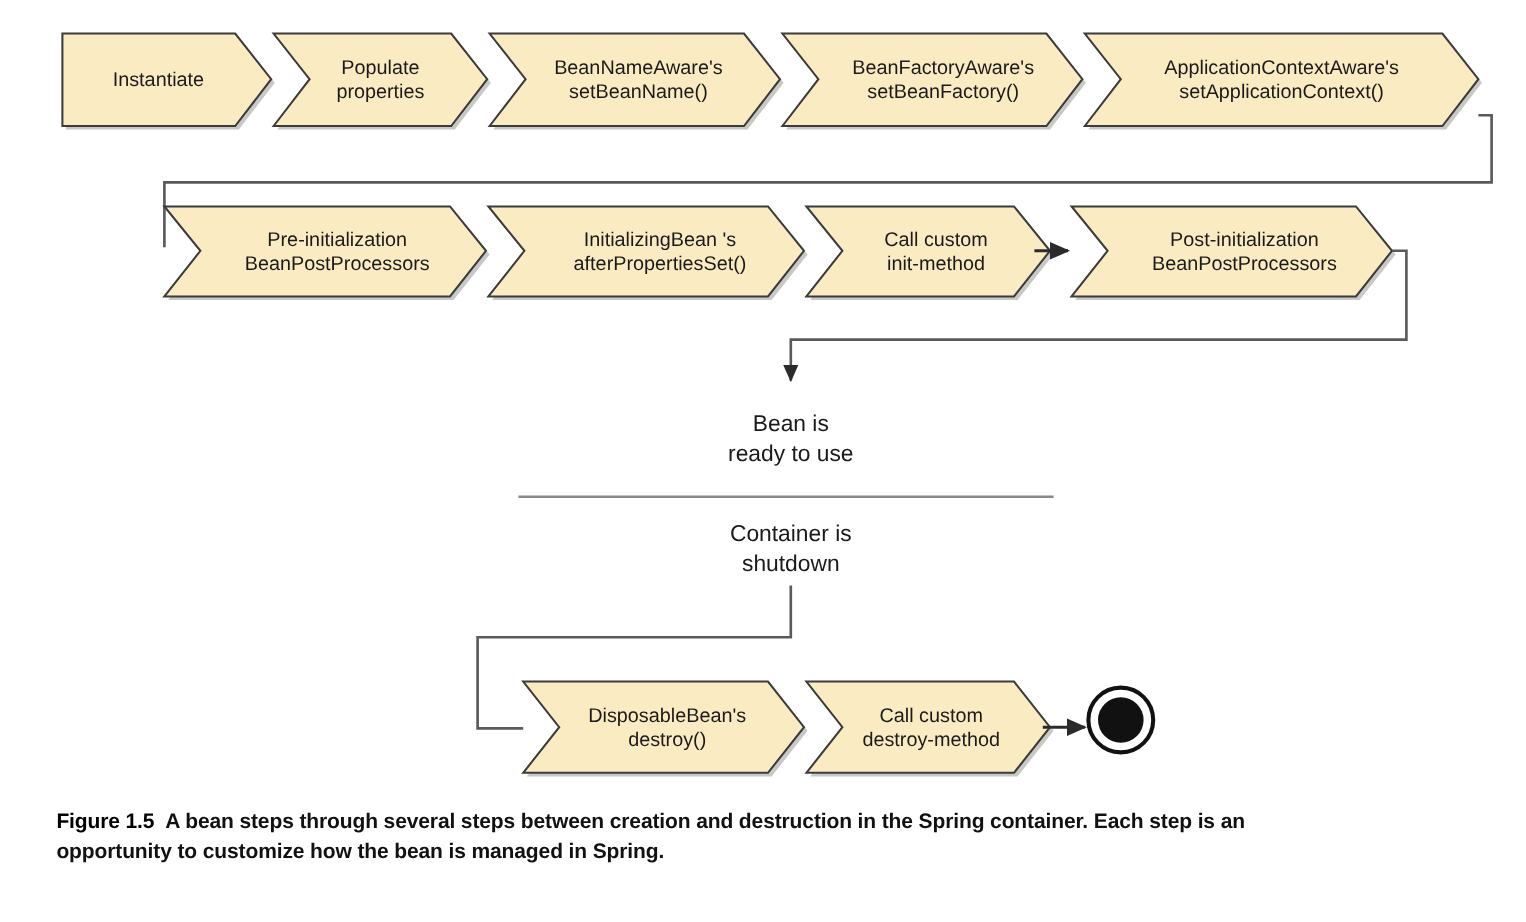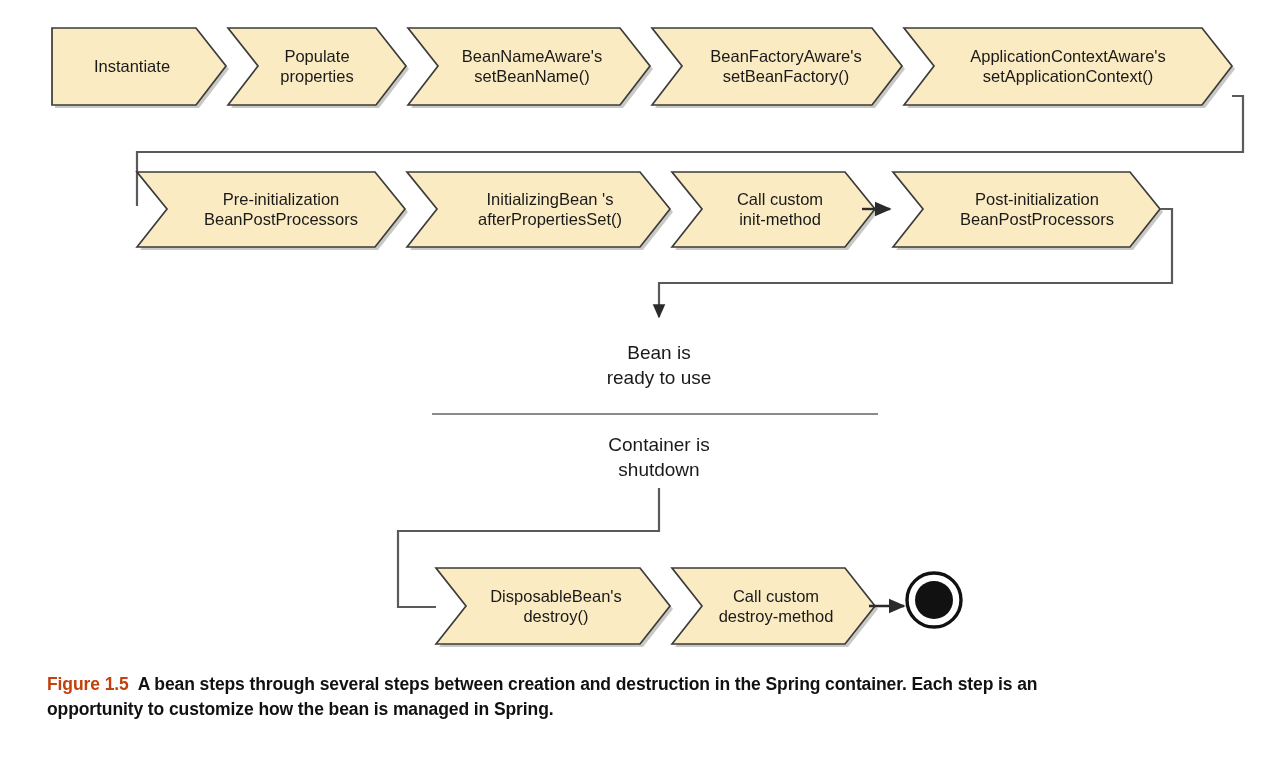--- a/index.html
+++ b/index.html
@@ -47,21 +47,21 @@
     top: 672px;
     width: 1090px;
     font-family: "Liberation Sans", sans-serif;
     font-size: 17.5px;
     font-weight: bold;
     color: #111111;
     line-height: 1.45;
     letter-spacing: -0.1px;
   }
   .caption .figno {
-    color: #c2410c;
+    color: #000000;
     font-weight: bold;
     margin-right: 9px;
   }
 </style>
 </head>
 <body>
 
 <div id="stage">
 
   <svg id="diagram-svg" viewBox="0 0 1272 660">

